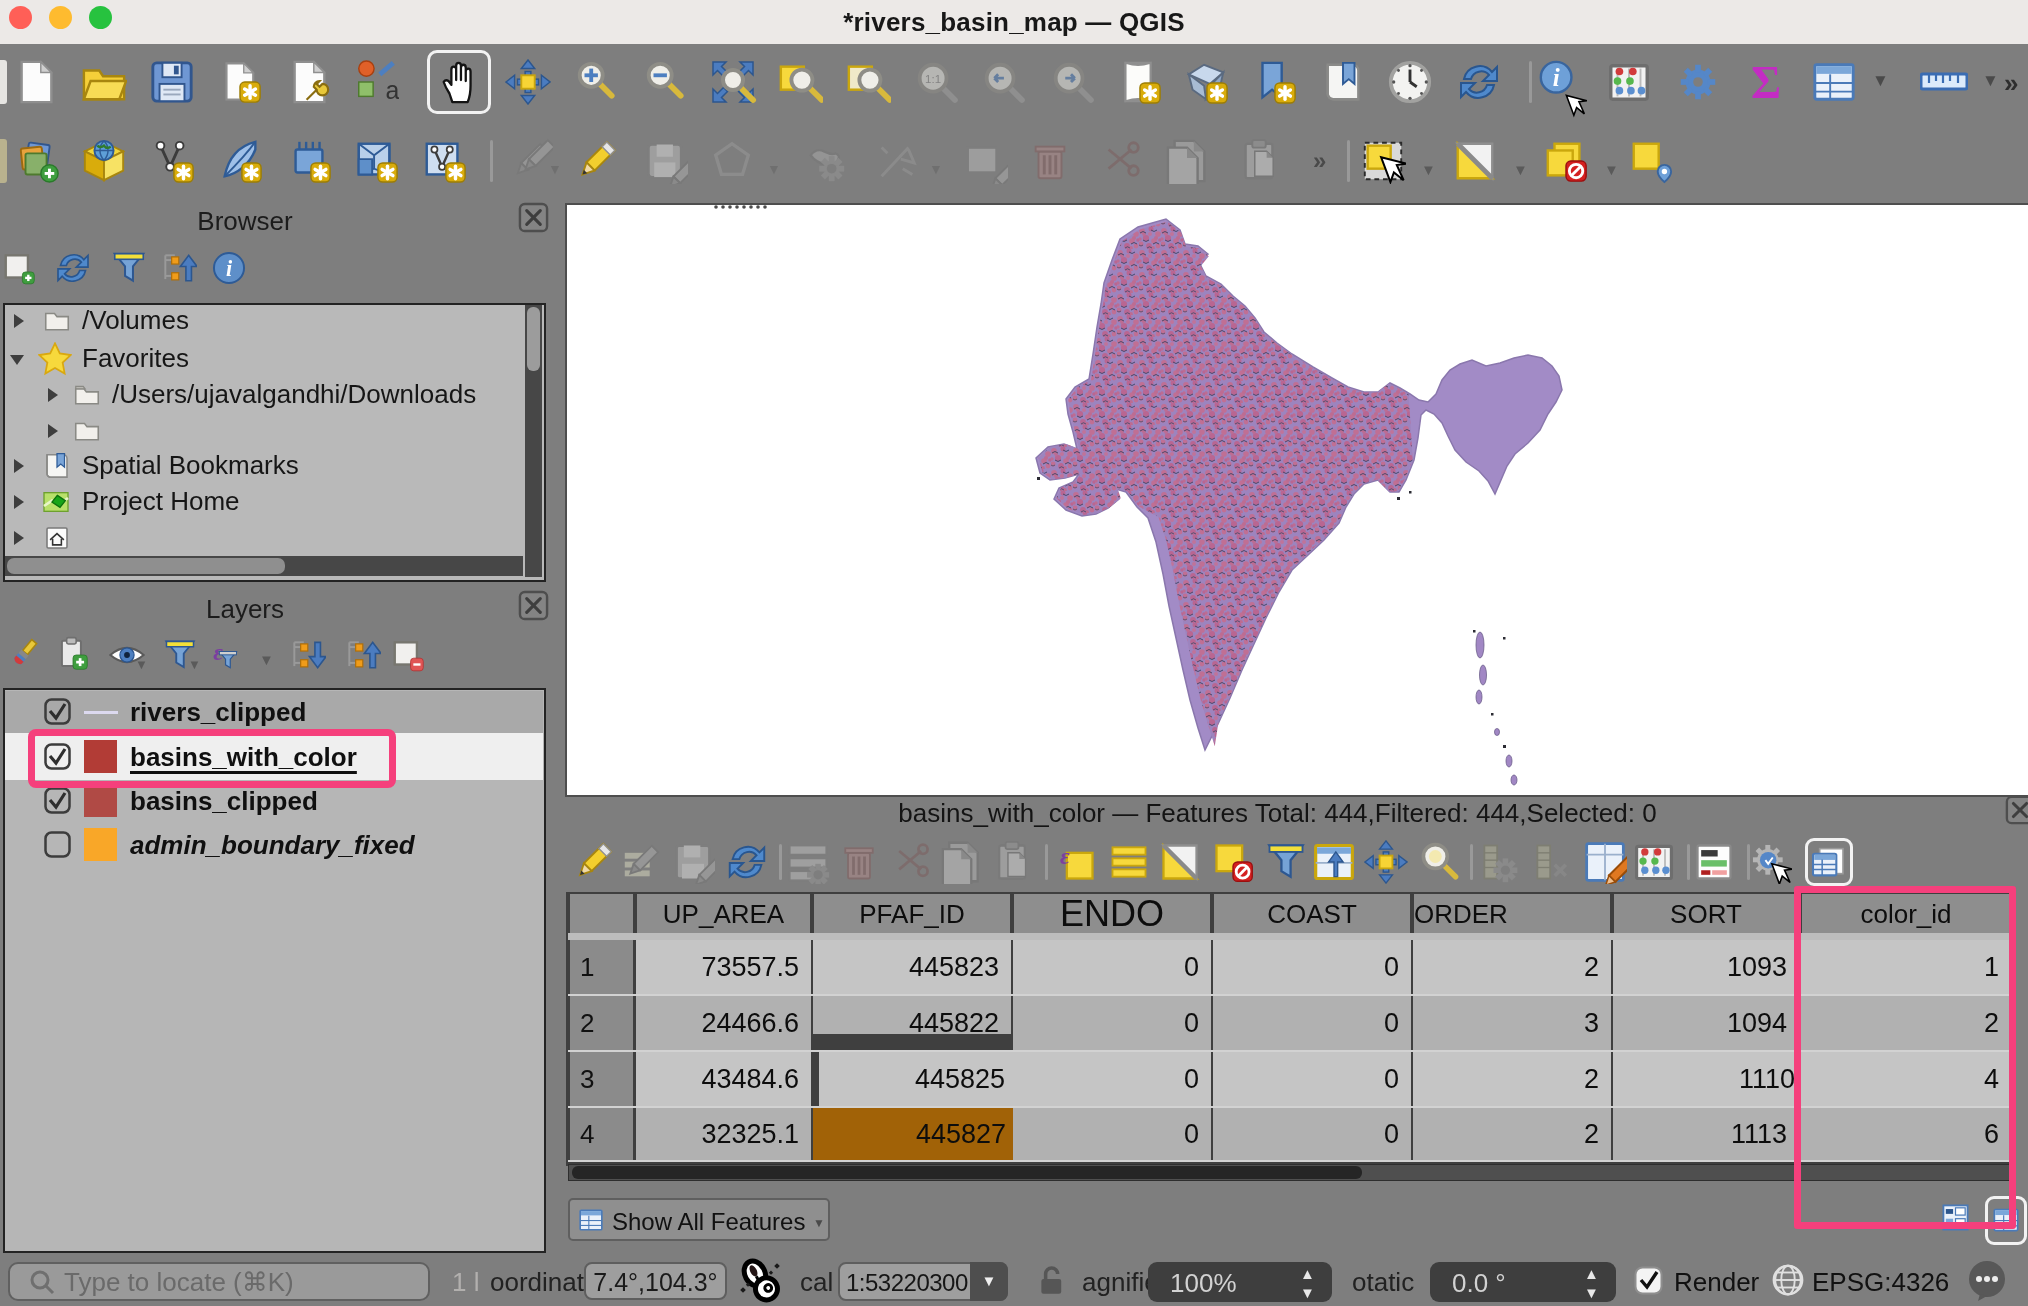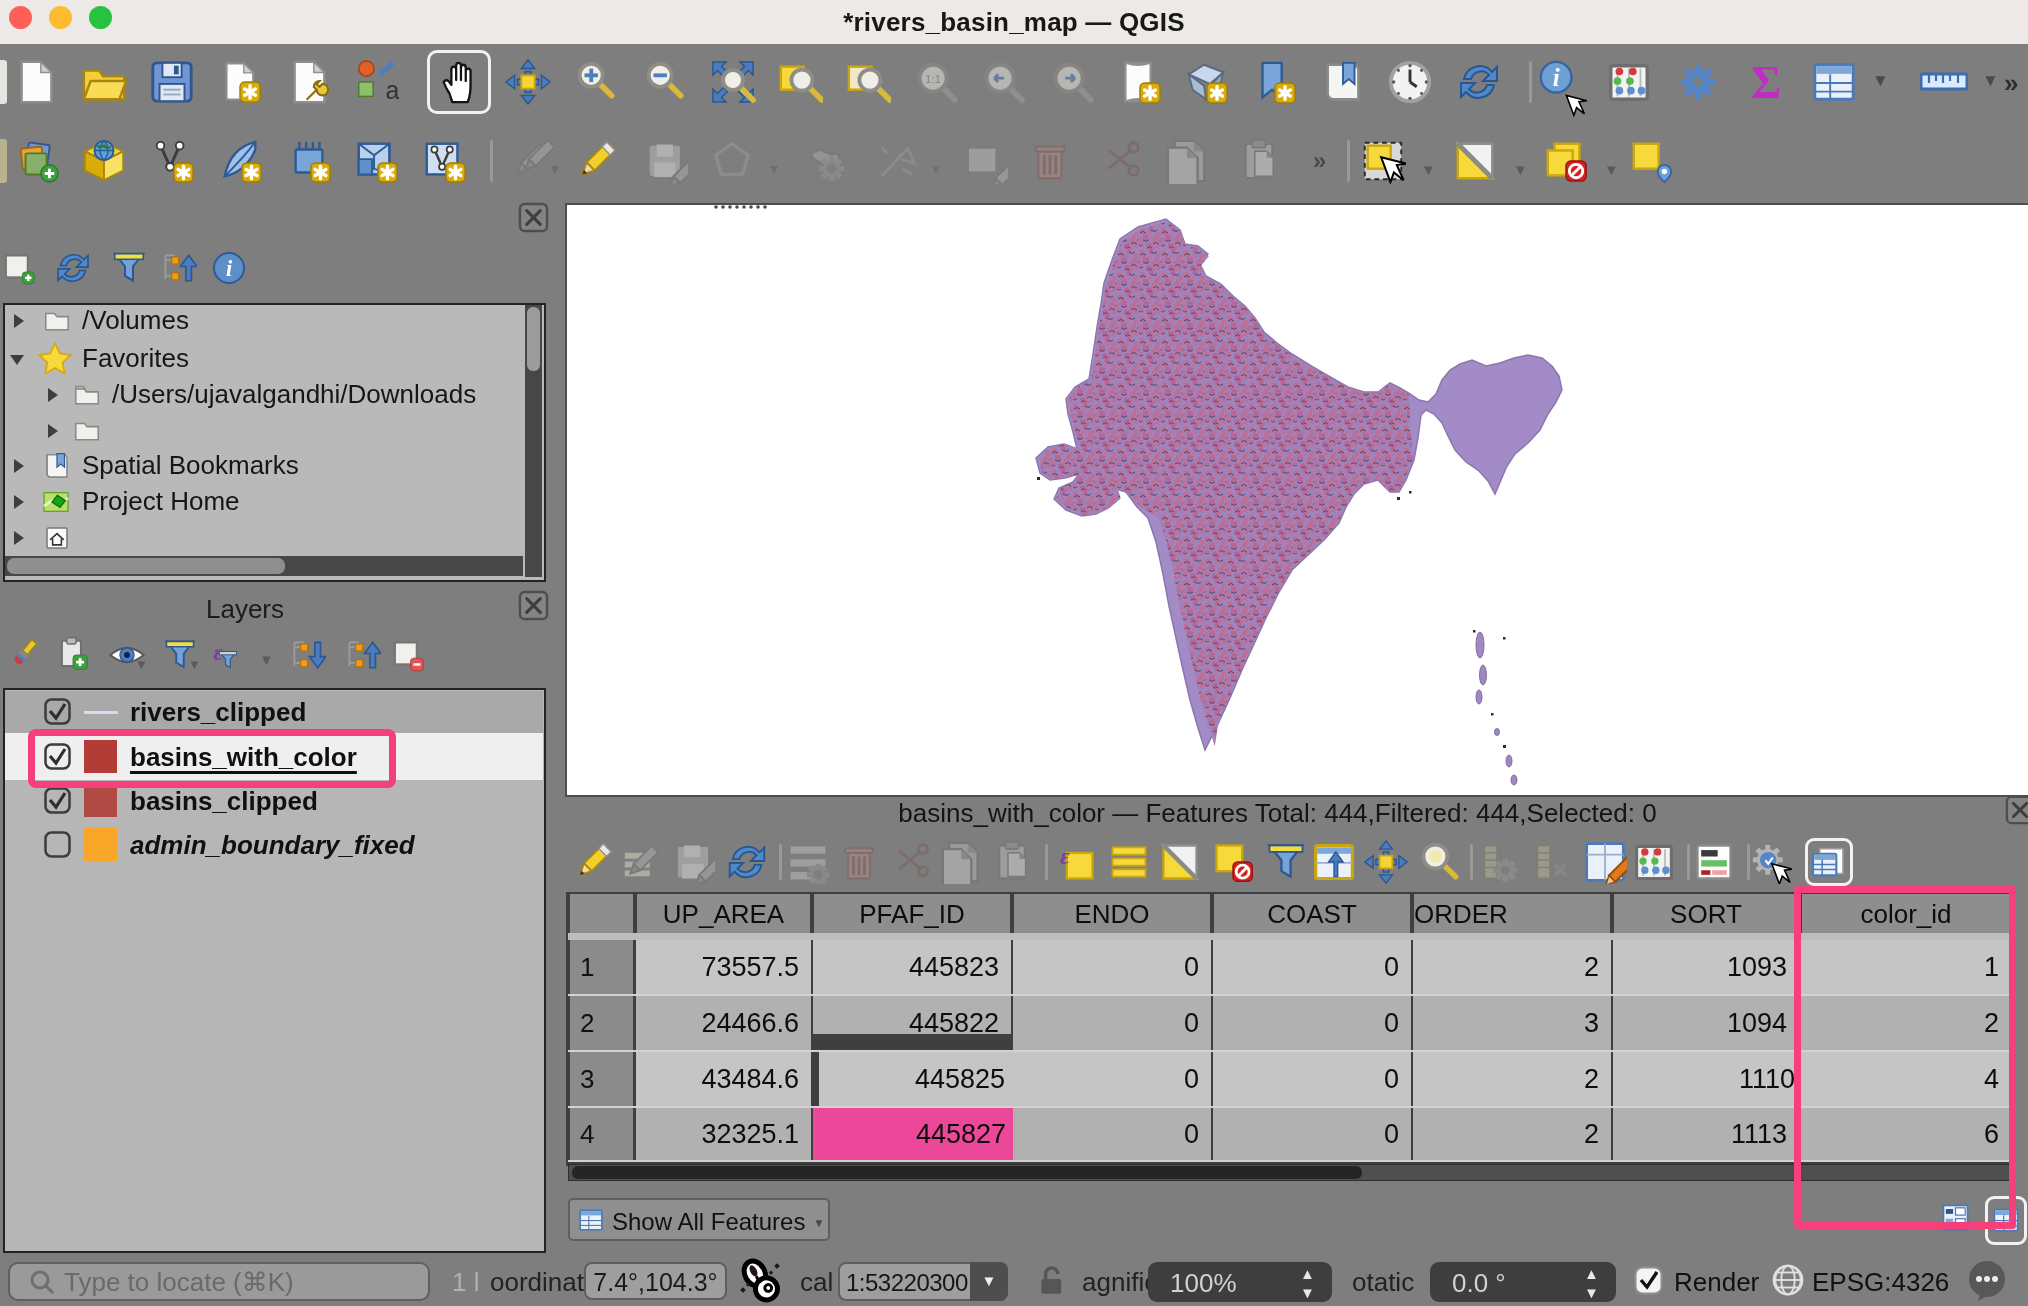--- a/index.html
+++ b/index.html
@@ -68,20 +68,21 @@
 <g fill="#2c2c34">
 <rect x="906" y="425" width="2.5" height="2.5"></rect>
           <rect x="936" y="432" width="2.5" height="2.5"></rect>
 <rect x="924" y="508" width="2.5" height="2.5"></rect>
           <rect x="936" y="540" width="3" height="3"></rect>
 <rect x="830" y="292" width="3" height="3"></rect>
           <rect x="842" y="286" width="2.5" height="2.5"></rect>
 <rect x="470" y="272" width="3" height="3"></rect>
 </g>
 </svg></div>
+  <div class="abs ptitle" style="left:0;top:206px;width:490px;text-align:center;">Browser</div>
   <div class="abs treebox"></div>
   <div class="abs ptitle" style="left:0;top:594px;width:490px;text-align:center;">Layers</div>
   <div class="abs layerbox"></div>
   <div class="abs attrpanel"></div>
   <div class="abs" style="left:565px;top:798px;width:1425px;text-align:center;font-size:26px;color:#141414;">basins_with_color — Features Total: 444,Filtered: 444,Selected: 0</div>
   <div class="abs statusbar"></div>
   <div class="abs" style="left:0;top:0;">
       <div class="abs" style="left:13px;top:59px;"><svg width="46" height="46" viewBox="0 0 48 48">
           <path d="M9 3h20l11 11v31H9z" fill="#fcfcfc" stroke="#8f8f8f" stroke-width="2.5"></path>
           <path d="M29 3v11h11z" fill="#cfcfcf" stroke="#8f8f8f" stroke-width="1.5"></path>
@@ -1019,21 +1020,21 @@
     <div class="abs" style="left:570px;top:894px;width:63px;height:39px;background:#8e8e8e;">
       <div style="font-size:26px;color:#0d0d0d;text-align:center;line-height:40px;"></div>
     </div>
     <div class="abs" style="left:637px;top:894px;width:173px;height:39px;background:#8e8e8e;">
       <div style="font-size:26px;color:#0d0d0d;text-align:center;line-height:40px;">UP_AREA</div>
     </div>
     <div class="abs" style="left:814px;top:894px;width:196px;height:39px;background:#8e8e8e;">
       <div style="font-size:26px;color:#0d0d0d;text-align:center;line-height:40px;">PFAF_ID</div>
     </div>
     <div class="abs" style="left:1014px;top:894px;width:196px;height:39px;background:#8e8e8e;">
-      <div style="font-size:26px;color:#0d0d0d;text-align:center;line-height:40px;">ENDO</div>
+      <div style="font-size:36px;color:#0d0d0d;text-align:center;line-height:40px;">ENDO</div>
     </div>
     <div class="abs" style="left:1214px;top:894px;width:196px;height:39px;background:#8e8e8e;">
       <div style="font-size:26px;color:#0d0d0d;text-align:center;line-height:40px;">COAST</div>
     </div>
     <div class="abs" style="left:1414px;top:894px;width:196px;height:39px;background:#8e8e8e;">
       <div style="font-size:26px;color:#0d0d0d;text-align:left;line-height:40px;">ORDER</div>
     </div>
     <div class="abs" style="left:1614px;top:894px;width:184px;height:39px;background:#8e8e8e;">
       <div style="font-size:26px;color:#0d0d0d;text-align:center;line-height:40px;">SORT</div>
     </div>
@@ -1115,21 +1116,21 @@
     <div class="abs" style="left:1801px;top:1052px;width:210px;height:54px;background:#c5c5c5;">
       <div style="font-size:27px;color:#0d0d0d;text-align:right;padding-right:12px;line-height:54px;">4</div>
     </div>
     <div class="abs" style="left:568px;top:1106px;width:1444px;height:2px;background:#d2d2d2;"></div>
     <div class="abs" style="left:570px;top:1108px;width:63px;height:52px;background:#8b8b8b;">
       <div style="font-size:26px;color:#111;padding-left:10px;line-height:52px;">4</div>
     </div>
     <div class="abs" style="left:636px;top:1108px;width:175px;height:52px;background:#b1b1b1;">
       <div style="font-size:27px;color:#0d0d0d;text-align:right;padding-right:12px;line-height:52px;">32325.1</div>
     </div>
-    <div class="abs" style="left:813px;top:1108px;width:205px;height:52px;background:#ec4899;">
+    <div class="abs" style="left:813px;top:1108px;width:205px;height:52px;background:#a16207;">
       <div style="font-size:27px;color:#0d0d0d;text-align:right;padding-right:12px;line-height:52px;">445827</div>
     </div>
     <div class="abs" style="left:1013px;top:1108px;width:198px;height:52px;background:#b1b1b1;">
       <div style="font-size:27px;color:#0d0d0d;text-align:right;padding-right:12px;line-height:52px;">0</div>
     </div>
     <div class="abs" style="left:1213px;top:1108px;width:198px;height:52px;background:#b1b1b1;">
       <div style="font-size:27px;color:#0d0d0d;text-align:right;padding-right:12px;line-height:52px;">0</div>
     </div>
     <div class="abs" style="left:1413px;top:1108px;width:198px;height:52px;background:#b1b1b1;">
       <div style="font-size:27px;color:#0d0d0d;text-align:right;padding-right:12px;line-height:52px;">2</div>

